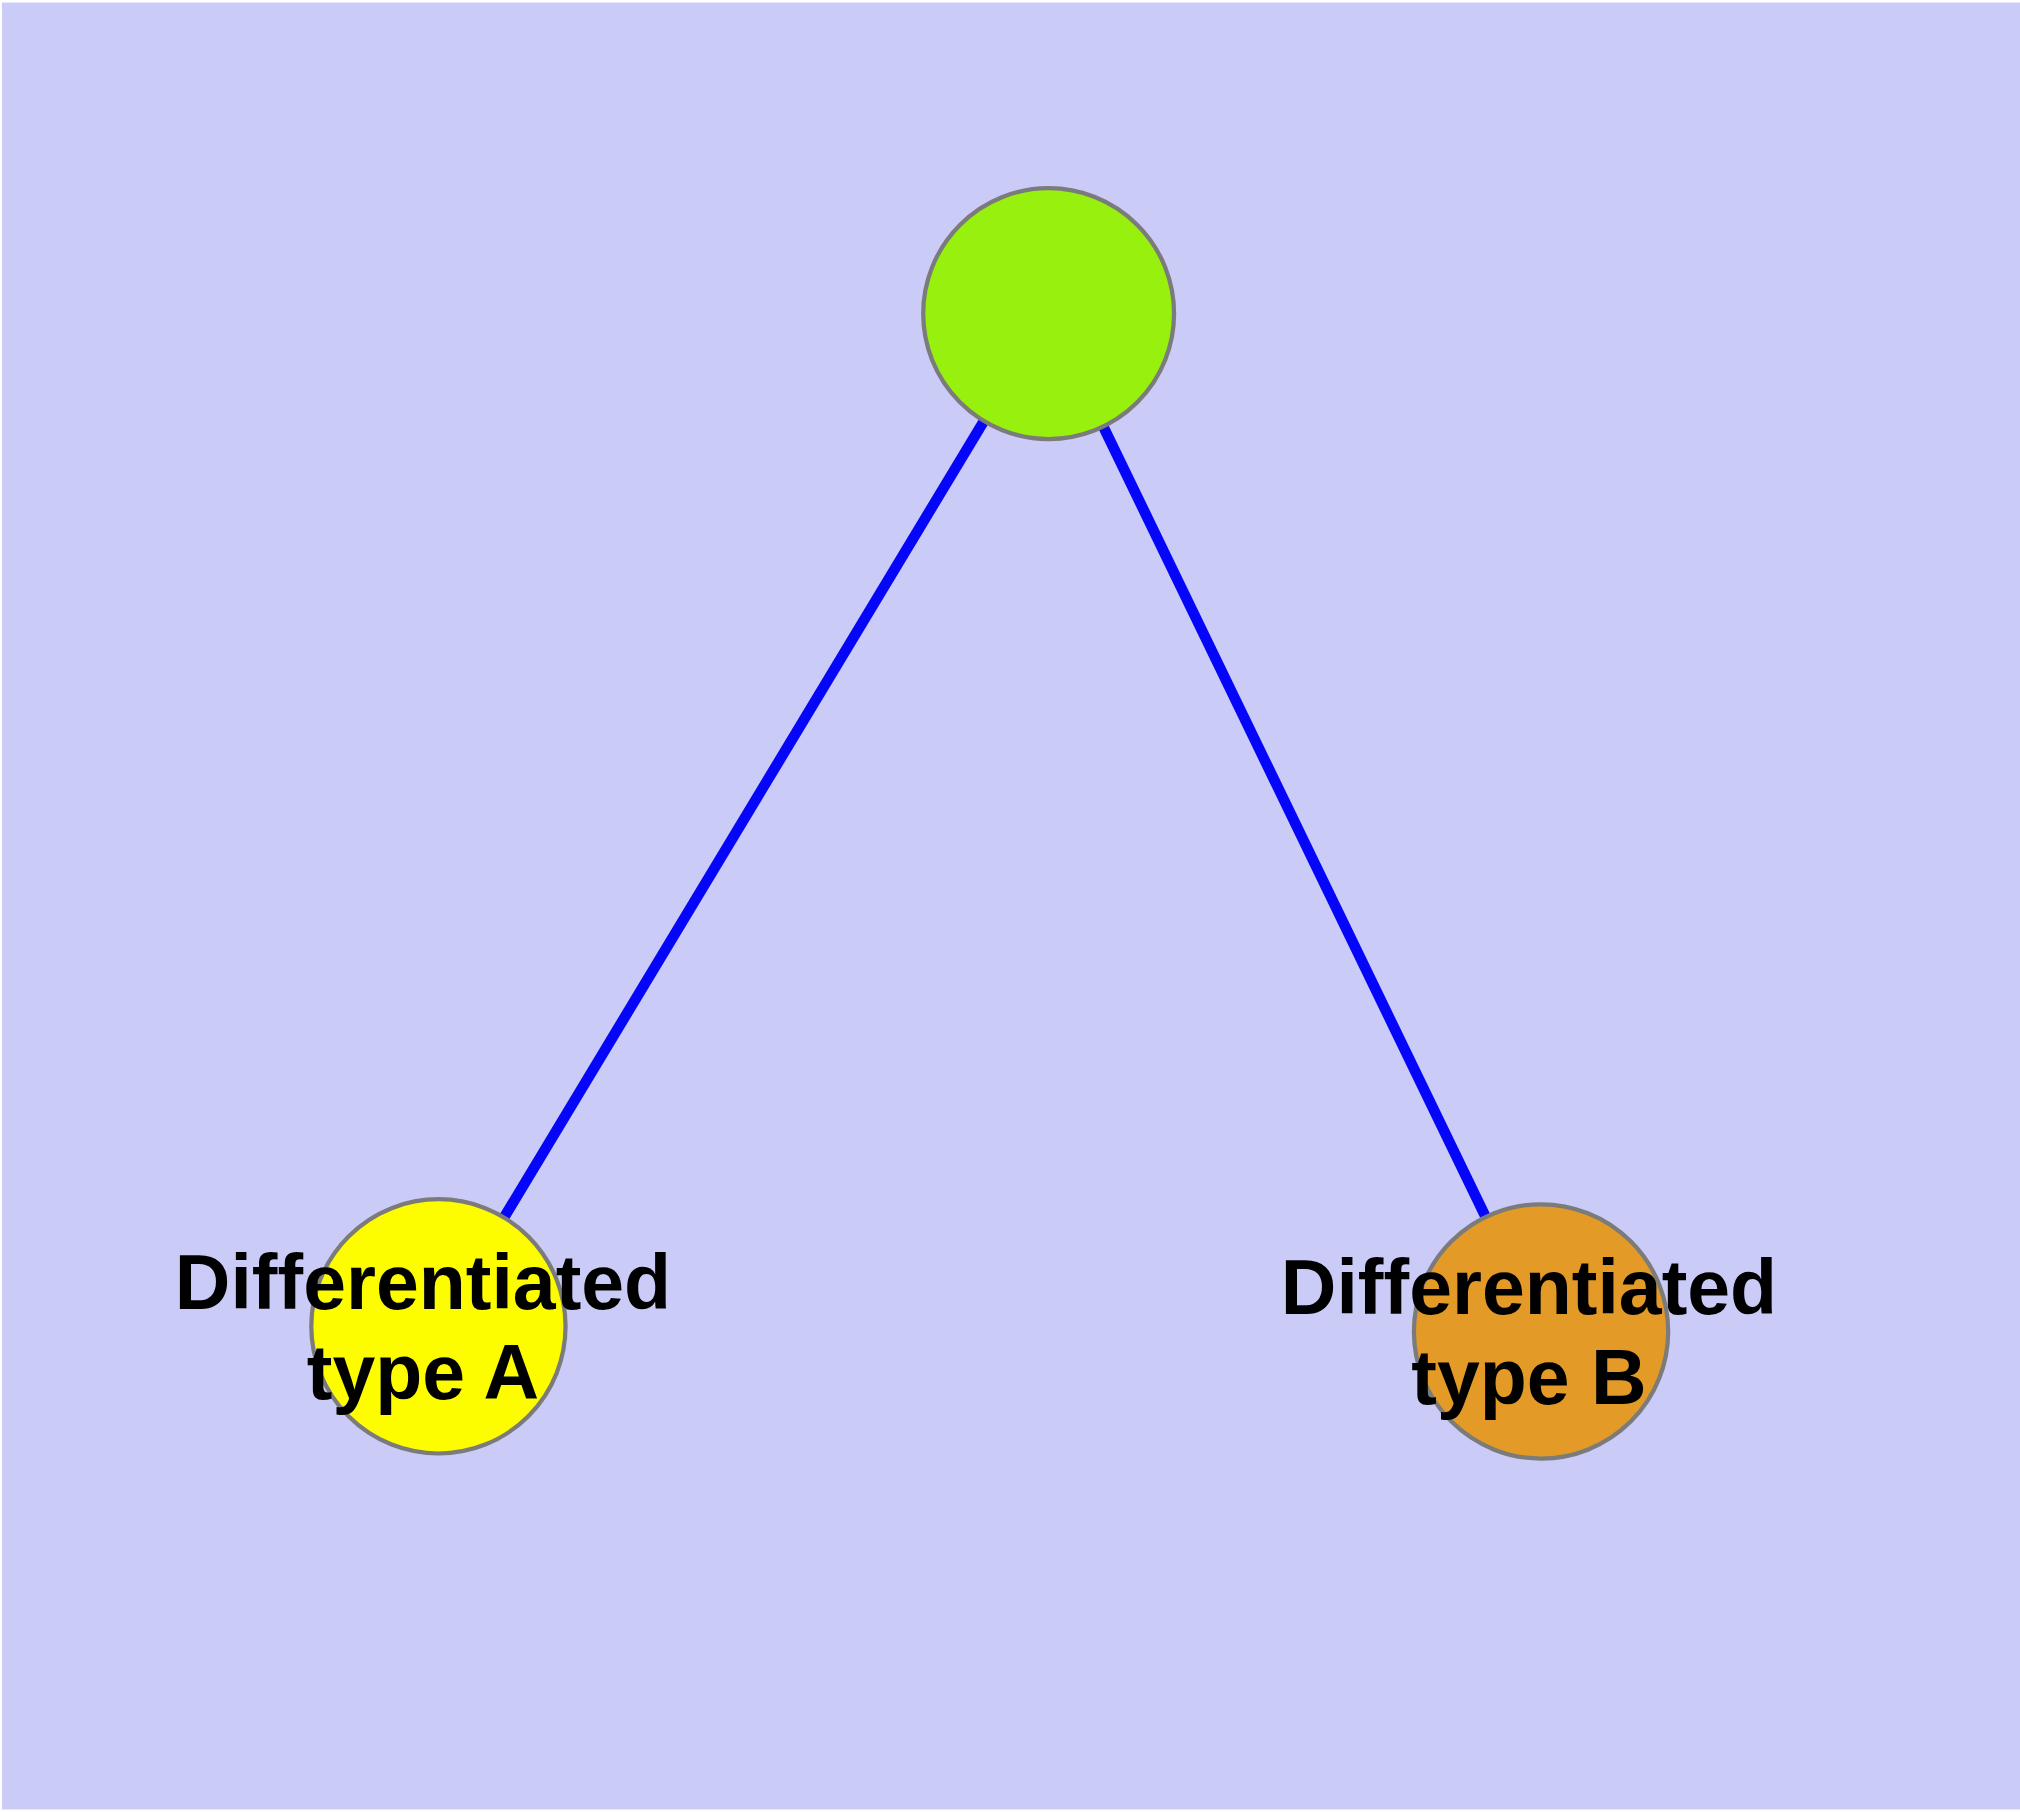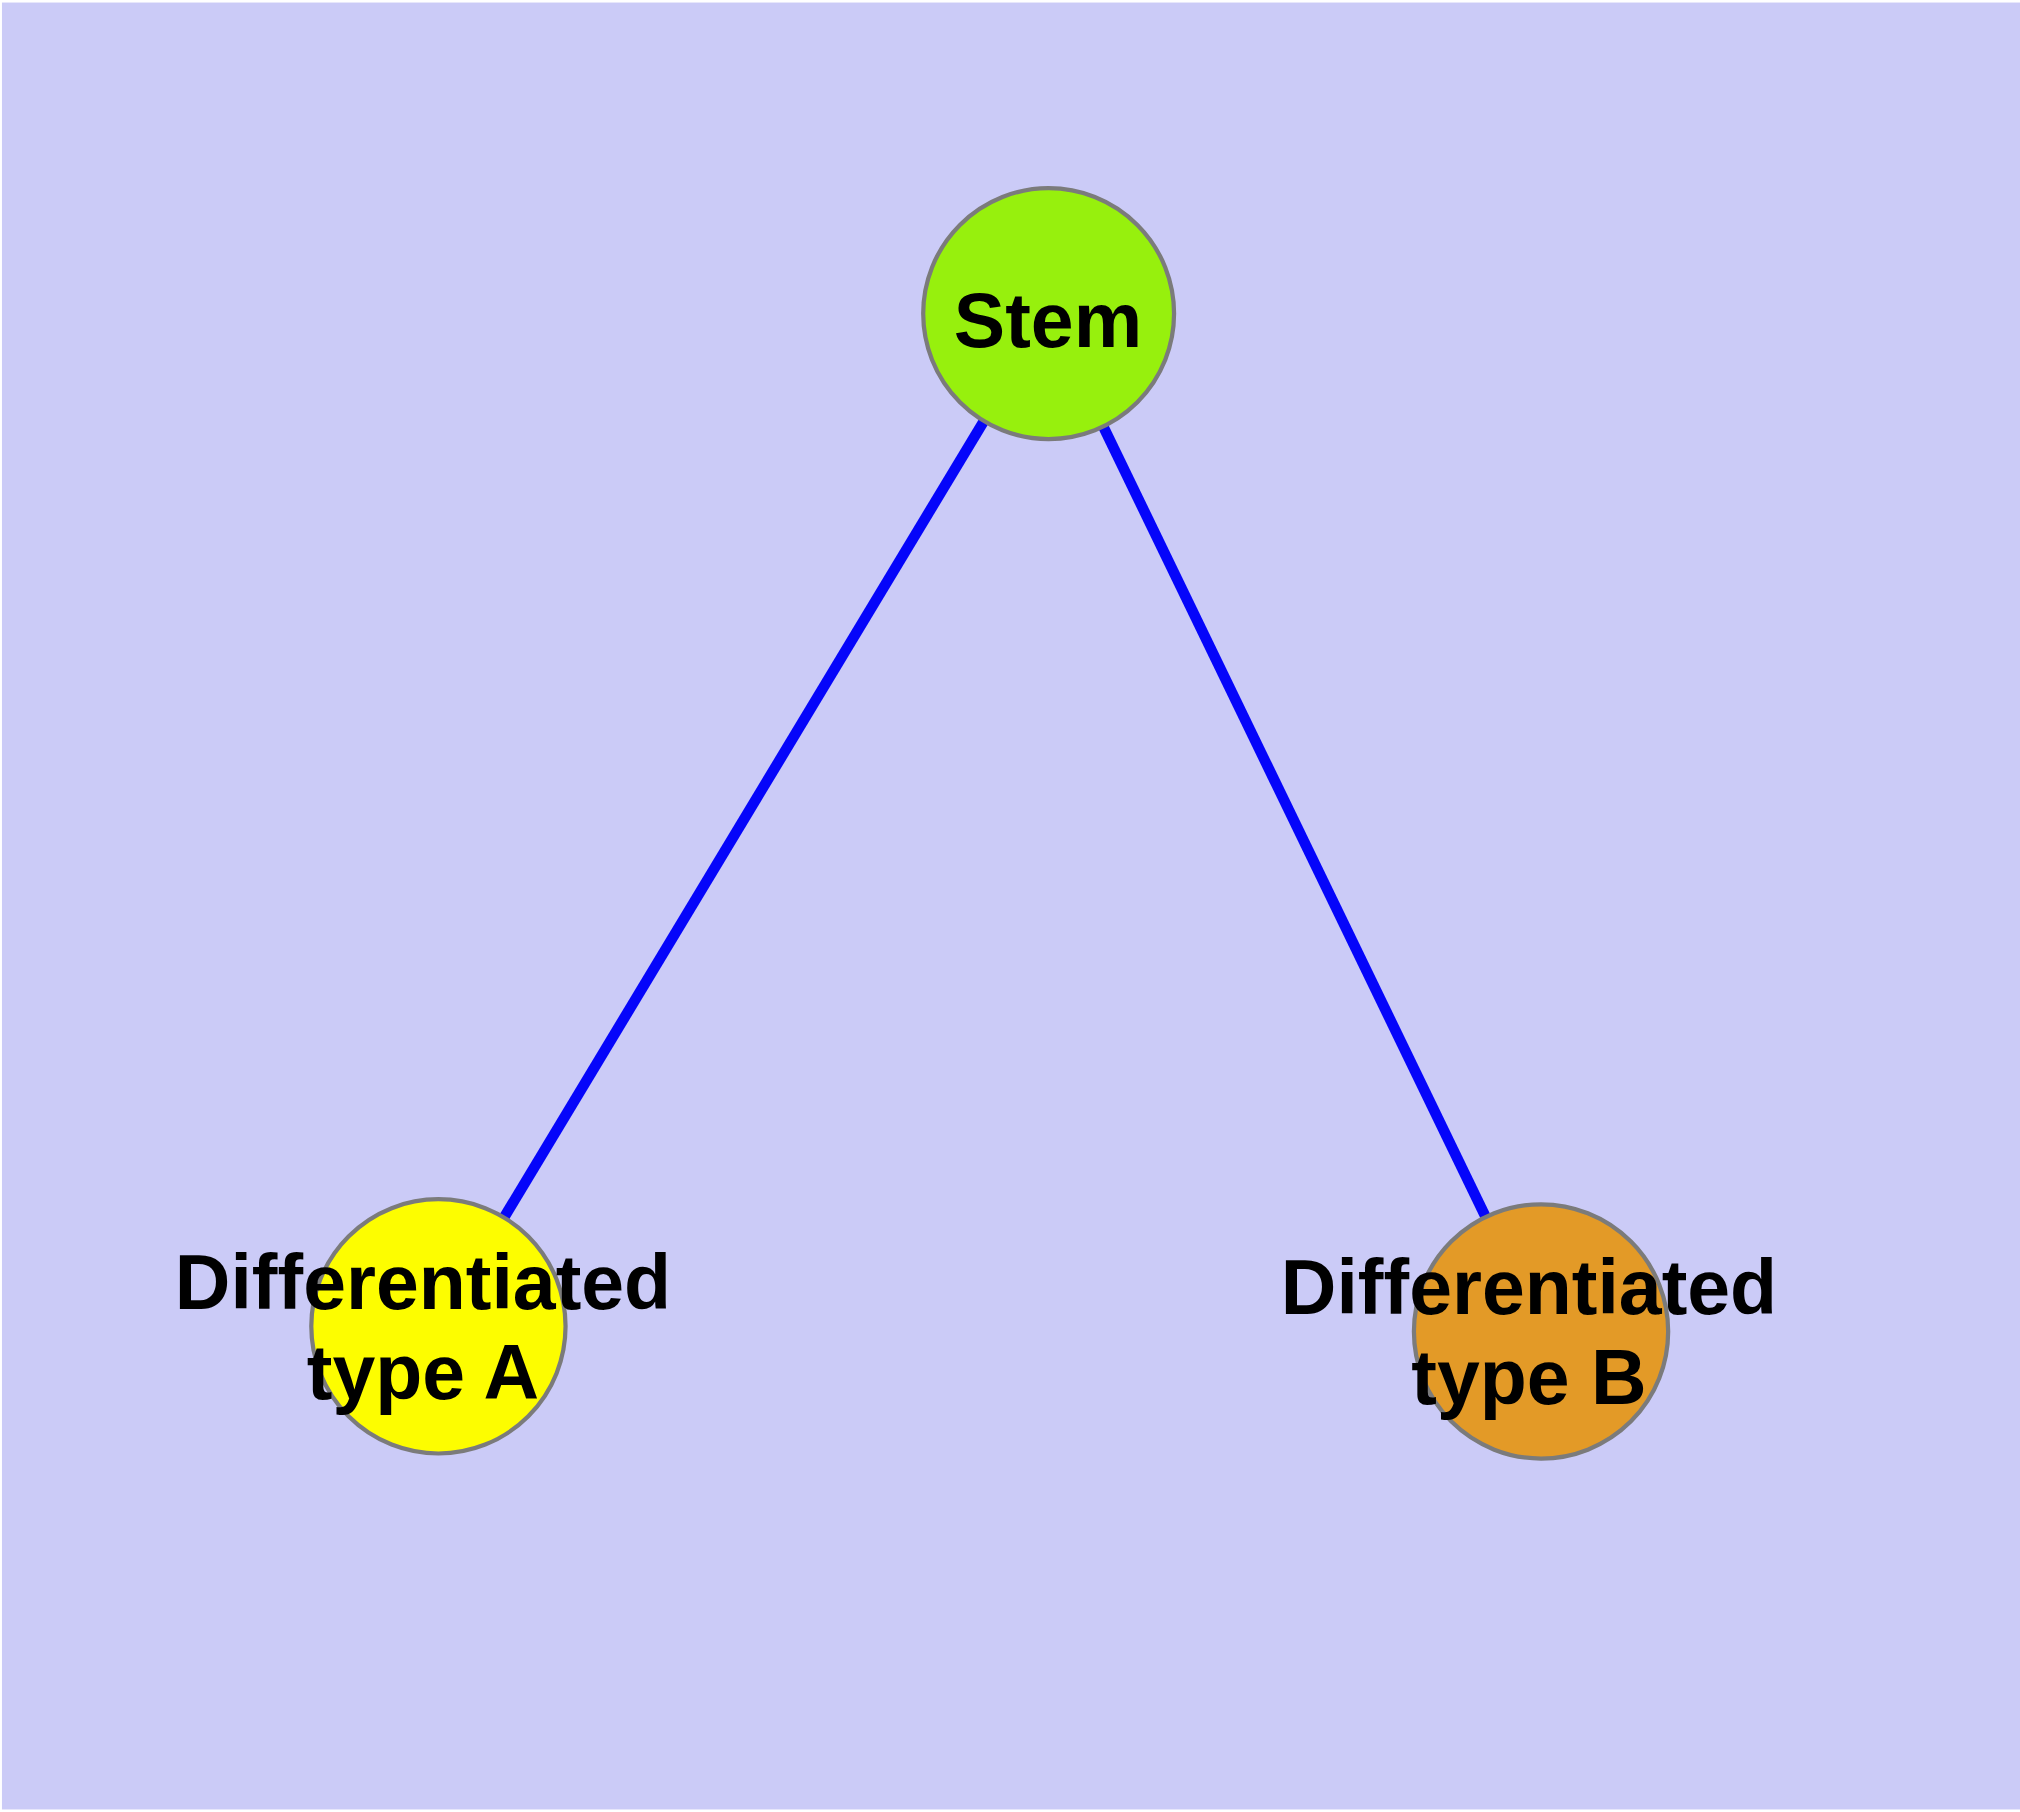--- a/index.html
+++ b/index.html
@@ -55,21 +55,20 @@
 
     <line class="edge" x1="1237" y1="370" x2="1818" y2="1571" stroke="#0505fa"></line>
 
     <circle class="node" cx="1237" cy="370" r="148" fill="#97f00d" stroke="#7b7b7b"></circle>
 
     <circle class="node" cx="517" cy="1565" r="150" fill="#fdfd00" stroke="#7b7b7b"></circle>
 
     <circle class="node" cx="1818" cy="1571" r="150" fill="#e39a27" stroke="#7b7b7b"></circle>
   </svg>
 
-  <div class="label label-stem">Stem</div>
 
   <div class="label label-a">Differentiated
 type A</div>
 
   <div class="label label-b">Differentiated
 type B</div>
 
 </div>
 
 

